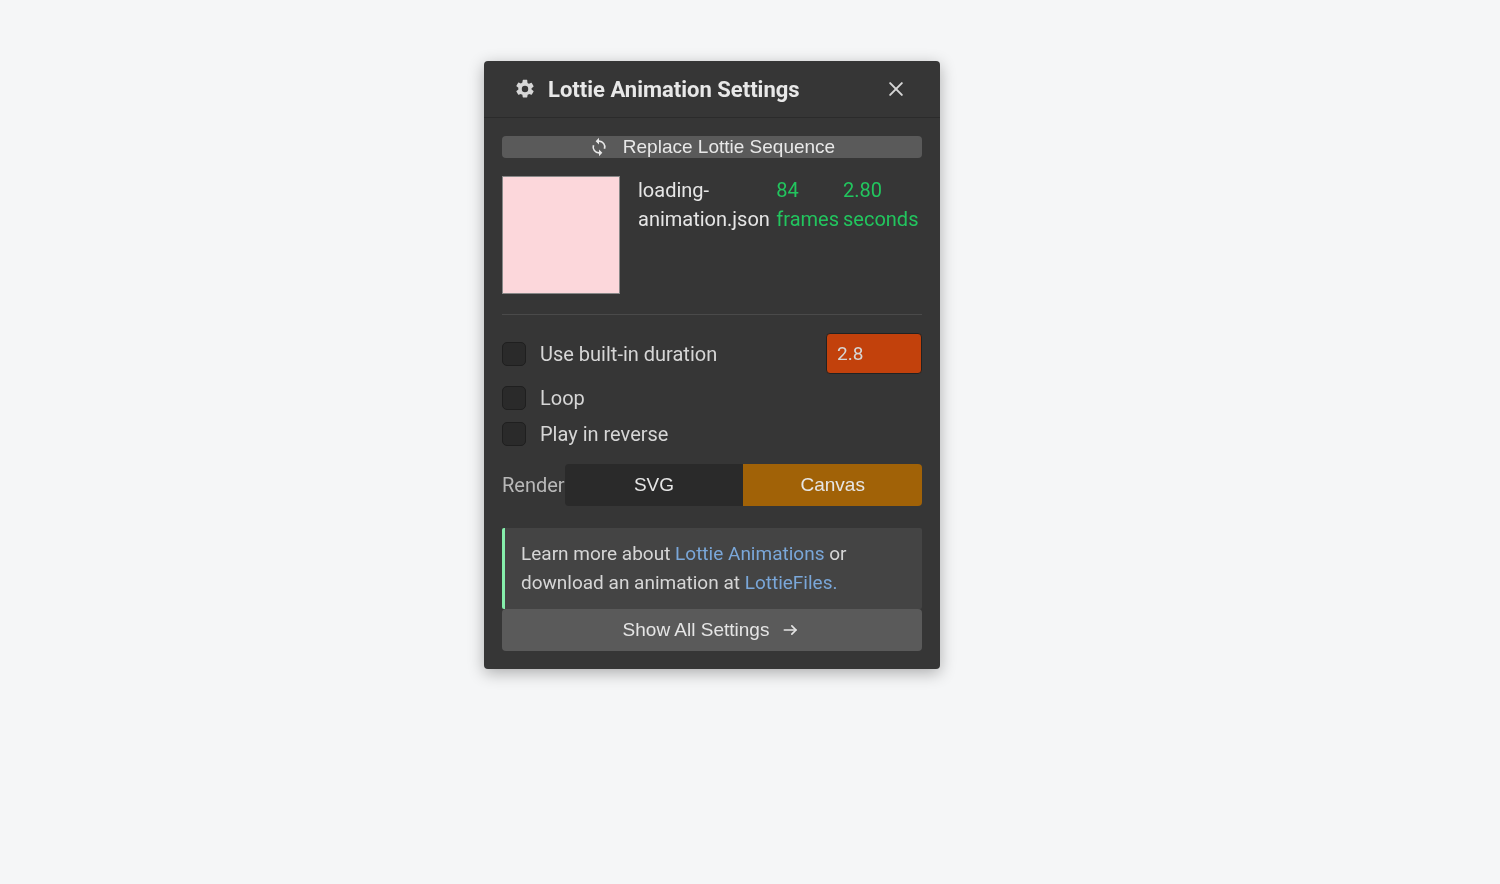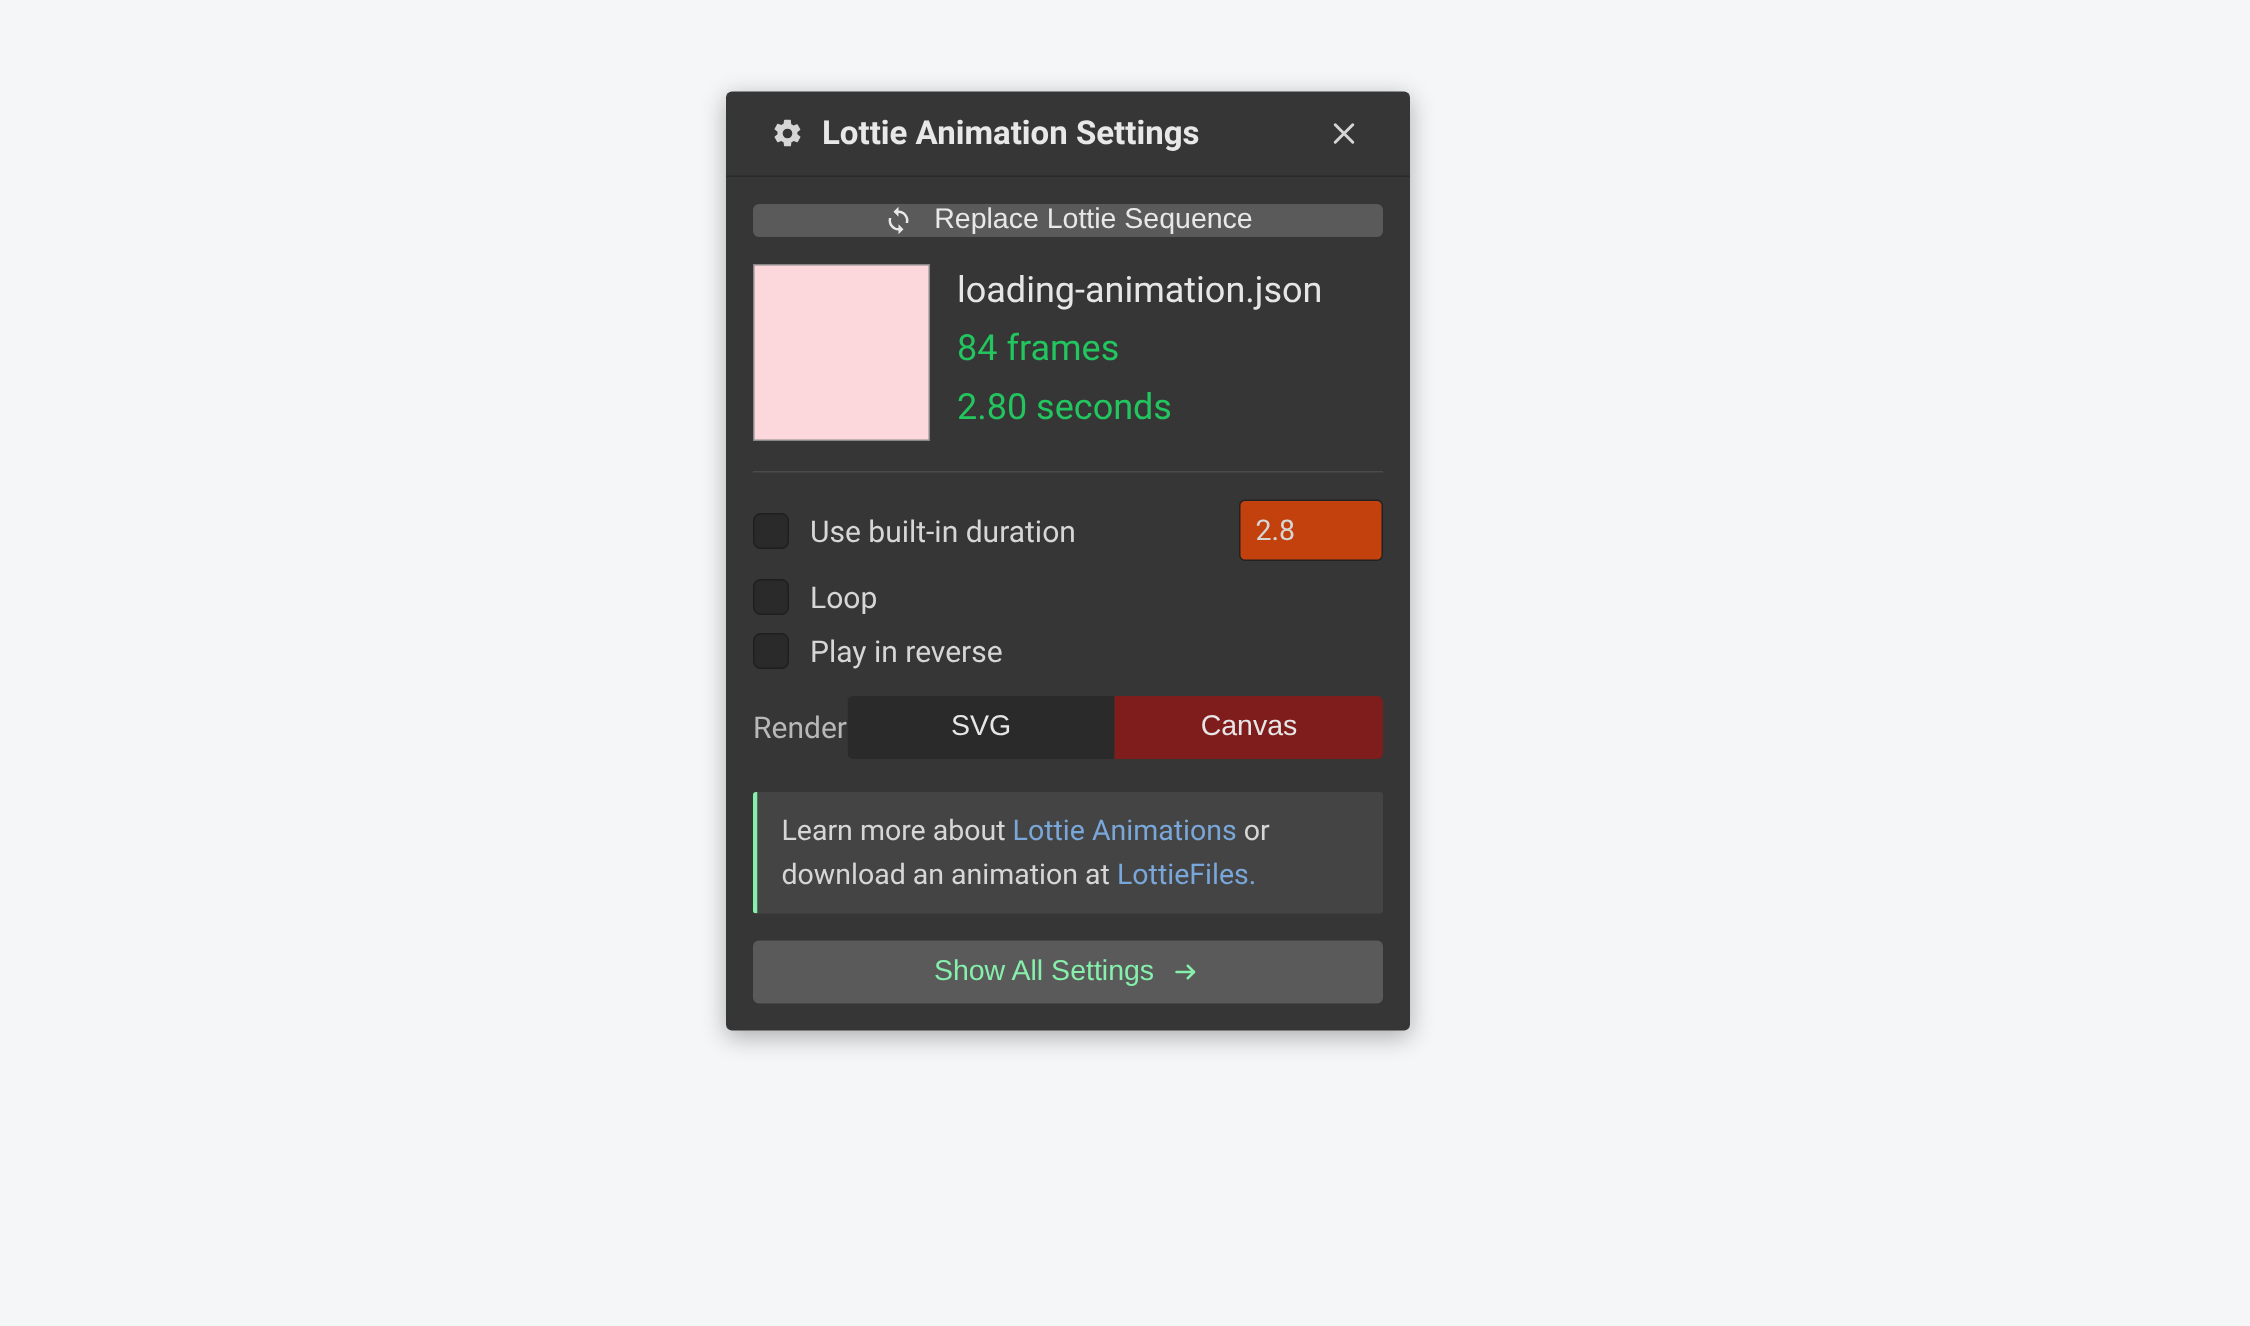--- a/index.html
+++ b/index.html
@@ -78,23 +78,23 @@
     }
     .thumb {
       width: 118px;
       height: 118px;
       background: #fcd7db;
       border: 1px solid #888;
       flex-shrink: 0;
     }
     .file-meta {
       display: flex;
-      flex-direction: column;
+      flex-direction: row;
       gap: 4px;
-      font-size: 24px;
+      font-size: 20px;
       line-height: 1.45;
     }
     .file-name {
       color: #e6e6e6;
     }
     .file-sub {
       color: #22c55e;
     }
     .section {
       margin-top: 18px;
@@ -148,44 +148,43 @@
       border: none;
       padding: 10px 0;
       font-size: 19px;
       cursor: pointer;
       color: #e6e6e6;
     }
     .seg .active {
       background: #2a2a2a;
     }
     .seg .inactive {
-      background: #7f1d1d;
+      background: #a16207;
     }
     .callout {
       margin-top: 22px;
       background: #444444;
       border-left: 3px solid #86efac;
       border-radius: 2px;
       padding: 12px 16px;
       font-size: 19px;
       line-height: 1.5;
       color: #d6d6d6;
     }
     .callout a {
       color: #7aa7d9;
       text-decoration: none;
       cursor: pointer;
     }
     .show-all {
-      margin-top: 18px;
       width: 100%;
       background: #5a5a5a;
       border: none;
       border-radius: 4px;
-      color: #86efac;
+      color: #e5e5e5;
       font-size: 19px;
       padding: 10px 14px;
       cursor: pointer;
       display: flex;
       align-items: center;
       justify-content: center;
       gap: 12px;
     }
     svg { display: block; }
   </style>

